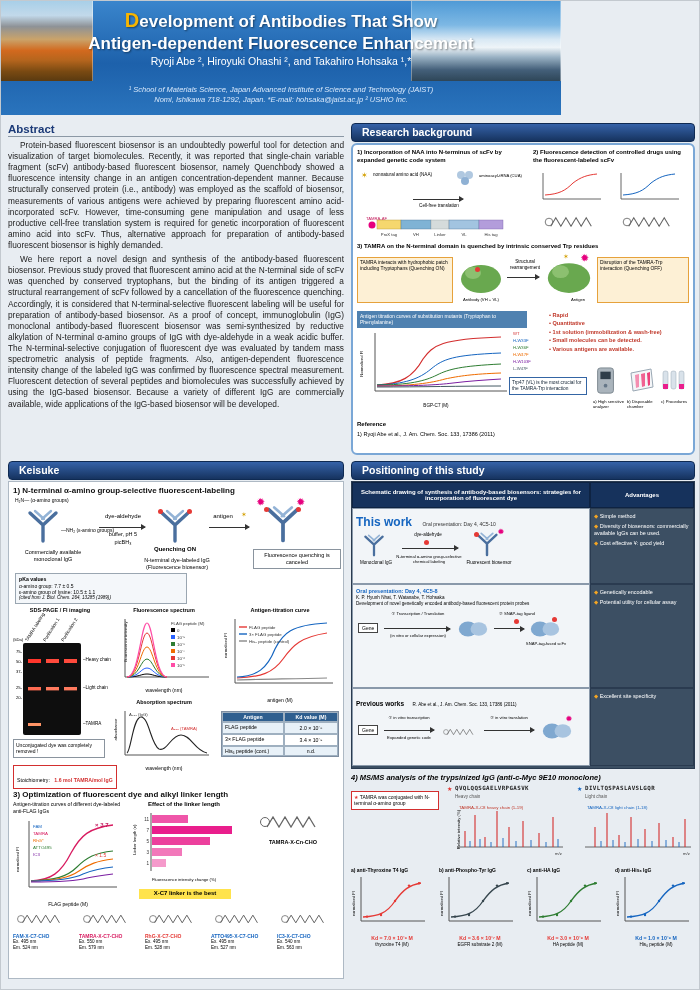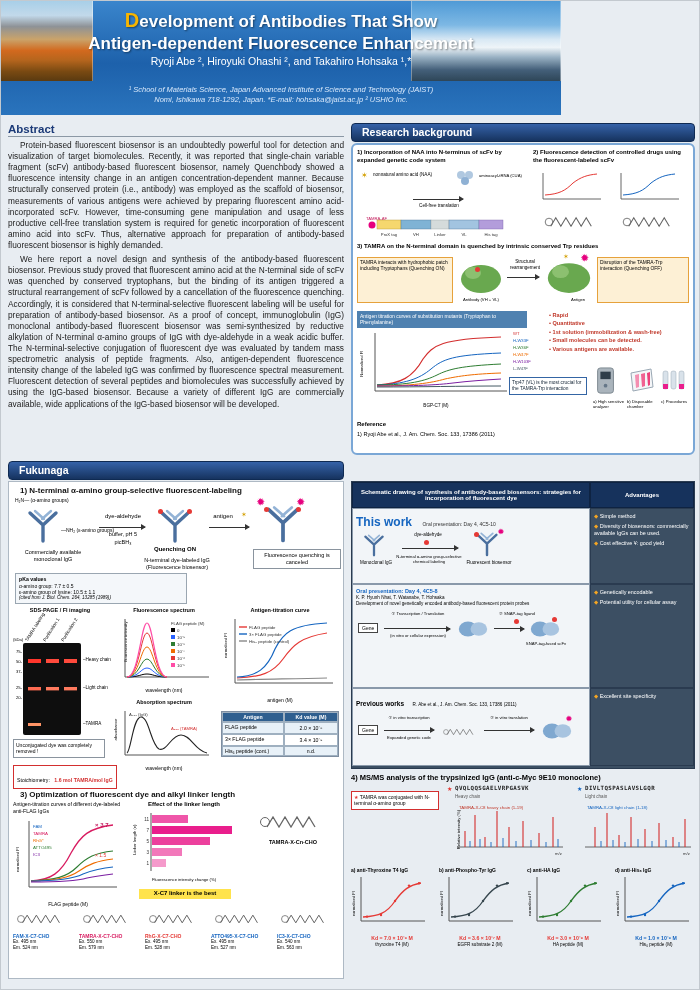--- a/index.html
+++ b/index.html
@@ -10,41 +10,41 @@
 .c{text-align:center;}
 .b{font-weight:bold;}
 .i{font-style:italic;}
 .f4{font-size:4.2px;line-height:1.25;}
 .f45{font-size:4.6px;line-height:1.25;}
 .f5{font-size:5px;line-height:1.25;}
 .f52{font-size:5.2px;line-height:1.25;}
 .f55{font-size:5.5px;line-height:1.25;}
 .f6{font-size:6px;line-height:1.25;}
 .f65{font-size:6.5px;line-height:1.25;}
-.f75{font-size:7.5px;line-height:1.3;}
+.f75{font-size:7.5px;line-height:1.3;font-style:italic;}
 .rot{transform:rotate(-90deg);transform-origin:center;white-space:nowrap;display:inline-block;}
 
 .hdr{position:absolute;top:0;left:0;width:560px;height:114px;background:linear-gradient(180deg,#3a85cc 0%,#1d61ab 55%,#2a74bd 100%);}
 .photo{position:absolute;top:0;height:80px;border-right:1px solid rgba(255,255,255,.35);}
 .photo-left{left:0;width:92px;background:linear-gradient(180deg,#a8cfe8 0%,#c2d9ea 18%,#8e9296 32%,#caa36a 48%,#d2691e 62%,#b5651d 74%,#7a4a12 88%,#5a3a10 100%);}
 .photo-right{right:0;width:150px;border-left:1px solid rgba(255,255,255,.35);background:linear-gradient(180deg,#4f9ad6 0%,#7db8e4 30%,#d8e8f4 48%,#eef4f8 58%,#9ab2c4 70%,#44607a 86%,#2e4658 100%);}
 .title{position:absolute;top:7px;left:0;width:100%;text-align:center;color:#fff;font-size:17px;font-weight:bold;line-height:1.25;text-shadow:1px 1px 2px rgba(0,0,0,.45);}
 .t-init{color:#f7b500;font-size:20px;}
 .authors{position:absolute;top:53px;left:0;width:100%;text-align:center;color:#fff;font-size:10.5px;line-height:1.35;}
 .affil{position:absolute;top:84px;left:0;width:100%;text-align:center;color:#d8e8fb;font-size:7.5px;font-style:italic;line-height:1.35;}
 
 .pbody{position:absolute;top:114px;left:0;width:696px;height:876px;}
 .sec-bar{background:linear-gradient(180deg,#3562a8,#16335f);color:#fff;font-weight:bold;font-size:10.5px;padding:2px 10px 3px;border-radius:4px;border:1px solid #0f2a52;}
 
 .abstract h2{color:#1b3a78;font-size:11.5px;margin-bottom:1px;}
 .abstract hr{border:none;border-top:1px solid #8b98a5;margin:1px 0 3px;}
 .abstract p{font-size:8.3px;line-height:1.34;text-align:justify;text-indent:12px;color:#1c1c1c;margin-bottom:3px;}
 .panel{background:#fff;border:1px solid #aeb9c4;padding:3px 4px;}
 .bg-panel{background:#fff;border:2px solid #7aa7d6;border-radius:6px;padding:4px;}
-.sh{font-size:8px;font-weight:bold;color:#111;margin:1px 7px 2px;}
+.sh{font-size:8px;font-weight:bold;color:#111;margin:1px 0 2px;}
 .harrow{position:absolute;border-top:1.4px solid #333;}
 .harrow:after{content:"";position:absolute;right:-1px;top:-3.8px;border-left:5px solid #333;border-top:3px solid transparent;border-bottom:3px solid transparent;}
 .dot-red{width:5px;height:5px;background:#e53935;border-radius:50%;display:inline-block;}
 .star-gold::before{content:"✶";color:#d4a106;}
 .star-red::before{content:"★";color:#e53935;}
 .star-blue::before{content:"★";color:#1565c0;}
 .burst{color:#e6007e;font-size:9px;font-weight:bold;}
 .notebox{background:#fff;border:1px solid #8a949e;padding:2px;}
 .pka{background:#f4f7fa;border:1px solid #9aa6b1;padding:2px 3px;}
 .stoich{border:1px solid #d32f2f;padding:2px 3px;background:#fff;}
@@ -113,21 +113,21 @@
 
   <div class="pbody">
 
     <section class="abstract abs" style="left:7px;top:8px;width:336px;height:334px;overflow:hidden">
       <h2>Abstract</h2>
       <hr>
       <p>Protein-based fluorescent biosensor is an undoubtedly powerful tool for detection and visualization of target biomolecules. Recently, it was reported that single-chain variable fragment (scFv) antibody-based fluorescent biosensor, namely Quenchbody showed a fluorescence intensity change in an antigen concentration-dependent manner. Because structurally conserved protein (i.e., antibody) was employed as the scaffold of biosensor, measurements of various antigens were achieved by preparing fluorescent amino acid-incorporated scFv. However, time-consuming gene manipulation and usage of less productive cell-free translation system is required for genetic incorporation of fluorescent amino acid into scFv. Thus, alternative approach for preparation of antibody-based fluorescent biosensor is highly demanded.</p>
       <p>We here report a novel design and synthesis of the antibody-based fluorescent biosensor. Previous study proved that fluorescent amino acid at the N-terminal side of scFv was quenched by conserved tryptophans, but the binding of its antigen triggered a structural rearrangement of scFv followed by a cancellation of the fluorescence quenching. Accordingly, it is considered that N-terminal-selective fluorescent labeling will be useful for preparation of antibody-based biosensor. As a proof of concept, immunoglobulin (IgG) monoclonal antibody-based fluorescent biosensor was semi-synthesized by reductive alkylation of N-terminal α-amino groups of IgG with dye-aldehyde in a weak acidic buffer. The N-terminal-selective conjugation of fluorescent dye was evaluated by tandem mass spectrometric analysis of peptide fragments. Also, antigen-dependent fluorescence intensity change of the labeled IgG was confirmed by fluorescence spectral measurement. Fluorescent detection of several peptides and biomolecules was successfully achieved by using the IgG-based biosensor. Because a variety of different IgG are commercially available, wide applications of the IgG-based biosensor will be developed.</p>
     </section>
 
-    <div class="sec-bar abs" style="left:7px;top:346px;width:336px">Fukunaga</div>
+    <div class="sec-bar abs" style="left:7px;top:346px;width:336px">Keisuke</div>
 
     <div class="panel abs" style="left:7px;top:366px;width:336px;height:498px;overflow:hidden">
 
       <div class="sh">1) N-terminal α-amino group-selective fluorescent-labeling</div>
       <div class="rel" style="height:110px">
         <span class="abs f5" style="left:2px;top:0">H₂N— (α-amino groups)</span>
         <svg class="abs" style="left:10px;top:12px" width="40" height="36">
             <use href="#ab"></use>
           </svg>
         <span class="abs f5" style="left:48px;top:30px;width:62px">—NH₂ (ε-amino groups)</span>
@@ -462,20 +462,21 @@
             <rect x="18" y="17" width="5" height="5" fill="#e91e8c"></rect>
           </svg>
           <div class="f4">c) Procedures</div>
         </div>
 
         <div class="abs f6 b" style="left:0;top:272px">Reference</div>
         <div class="abs f55" style="left:0;top:282px;width:300px">1) Ryoji Abe et al., J. Am. Chem. Soc. 133, 17386 (2011)</div>
       </div>
     </div>
 
+    <div class="sec-bar abs" style="left:350px;top:346px;width:344px">Positioning of this study</div>
 
     <div class="abs pos-table" style="left:350px;top:366px;width:344px;height:288px">
       <div class="pos-h">Schematic drawing of synthesis of antibody-based biosensors: strategies for incorporation of fluorescent dye</div>
       <div class="pos-h">Advantages</div>
 
       <div class="pos-l">
         <span class="b" style="color:#1565c0;font-size:12px">This work</span>
         <span class="f5" style="margin-left:6px;color:#333">Oral presentation: Day 4, 4C5-10</span>
         <div class="rel" style="height:54px">
           <svg class="abs" style="left:4px;top:4px" width="28" height="24">

